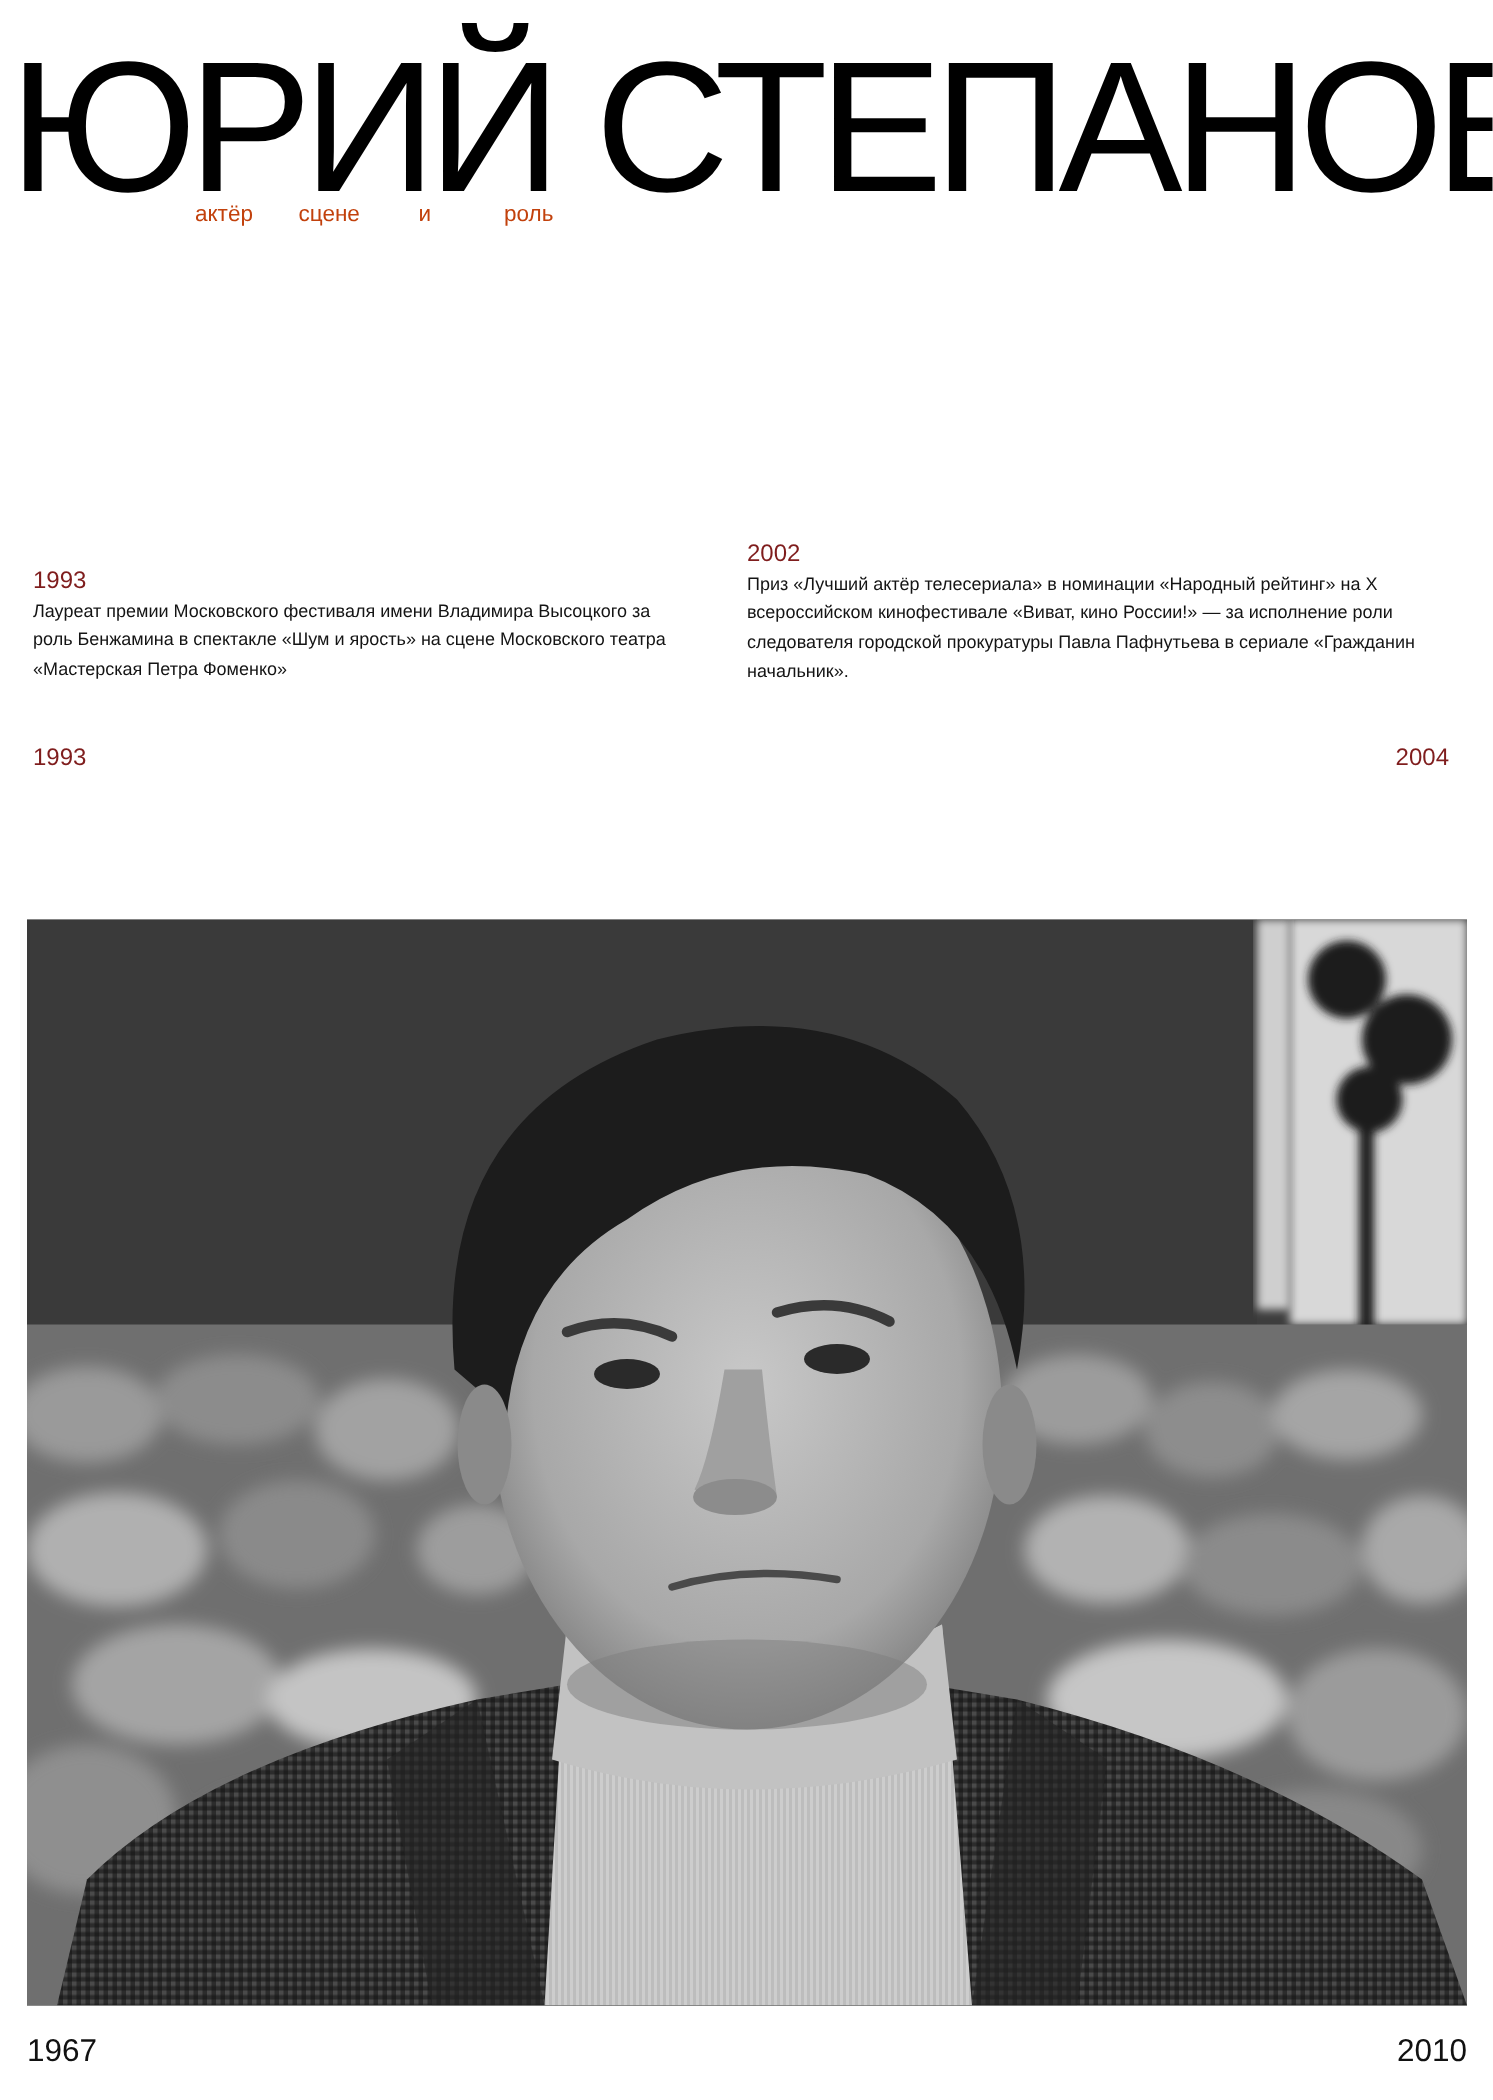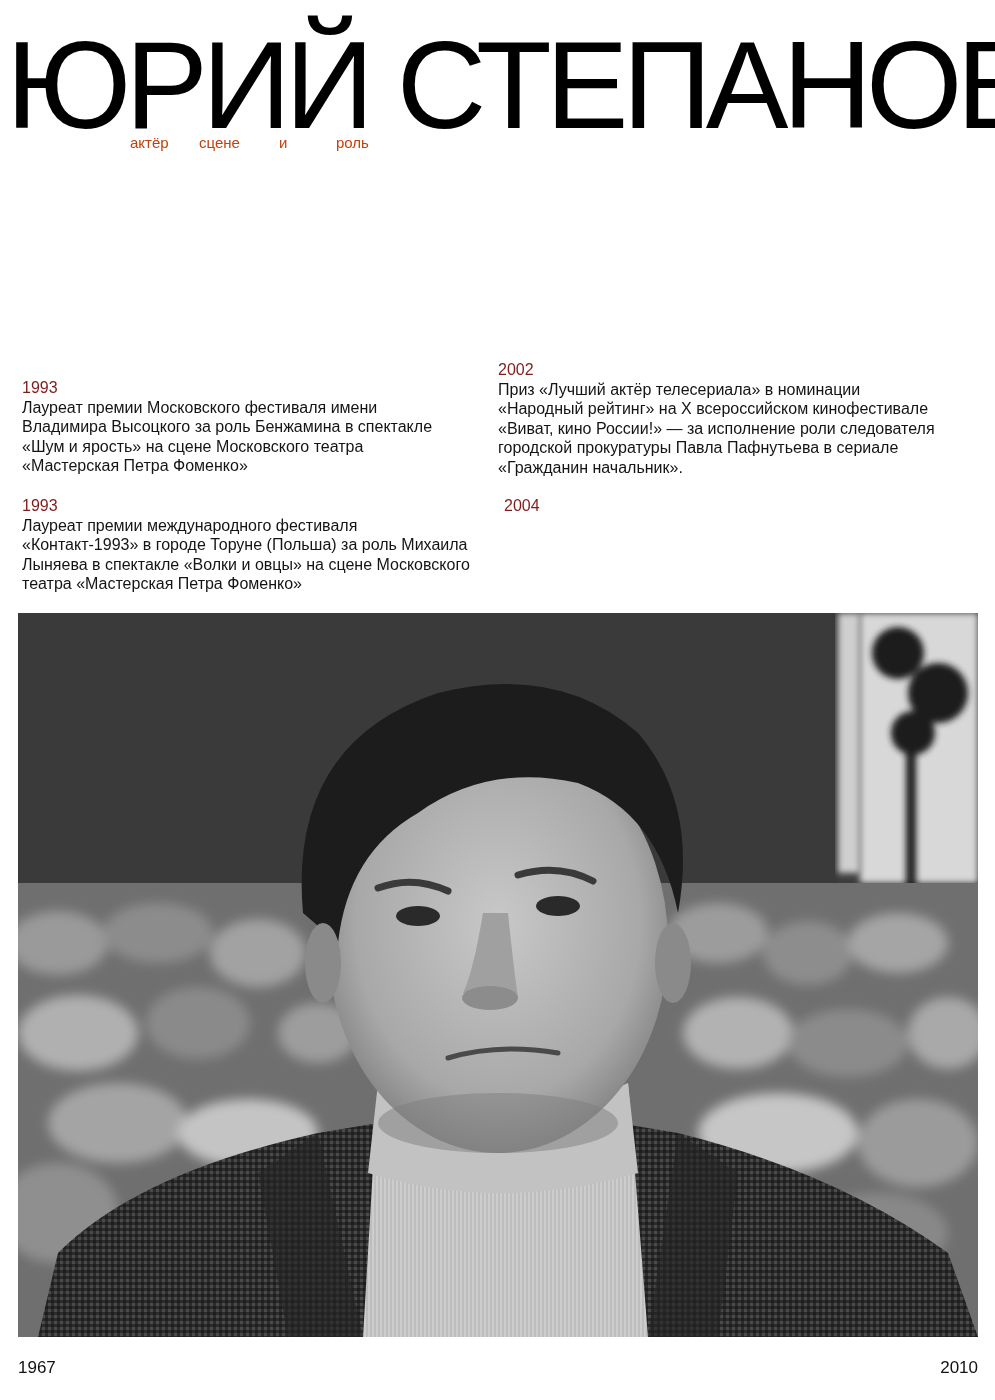--- a/index.html
+++ b/index.html
@@ -12,28 +12,28 @@
       font-size: 124px; line-height: 150px; font-weight: 400;
       letter-spacing: -6px; white-space: nowrap; color: #000;
       transform: scaleX(1.0); transform-origin: left top;
     }
     .subtitle { position: absolute; top: 134px; left: 0; height: 20px; width: 600px; }
     .subtitle span {
       position: absolute; top: 0; font-size: 15px; line-height: 18px; color: #c2410c; white-space: nowrap;
     }
     .award { position: absolute; width: 460px; }
     .award .year { font-size: 16px; line-height: 19.5px; color: #7f1d1d; display: block; }
-    .award .text { font-size: 16px; line-height: 19.5px; color: #141414; display: block; }
+    .award .text { font-size: 12px; line-height: 19.5px; color: #141414; display: block; }
     .photo {
       position: absolute; left: 18px; top: 613px; width: 960px; height: 724px; overflow: hidden;
       background: #3a3a3a;
     }
     .photo svg { display: block; }
     .footer-year {
-      position: absolute; top: 1358px; font-size: 17px; line-height: 20px; color: #111; text-align: right;
+      position: absolute; top: 1358px; font-size: 21px; line-height: 20px; color: #111; text-align: right;
     }
   </style>
 </head>
 <body>
 
 <div class="title">ЮРИЙ СТЕПАНОВ</div>
 
 <div class="subtitle">
   <span style="left:130px">актёр</span>
   <span style="left:199px">сцене</span>
@@ -41,29 +41,28 @@
   <span style="left:336px">роль</span>
 </div>
 
 <div class="award" style="left:22px; top:378px; width:440px;">
   <span class="year">1993</span>
   <span class="text">Лауреат премии Московского фестиваля имени Владимира Высоцкого за роль Бенжамина в спектакле «Шум и ярость» на сцене Московского театра «Мастерская Петра Фоменко»</span>
 </div>
 
 <div class="award" style="left:22px; top:496px; width:455px;">
   <span class="year">1993</span>
-  <span class="text">Лауреат премии международного фестиваля «Контакт-1993» в городе Торуне (Польша) за роль Михаила Лыняева в спектакле «Волки и овцы» на сцене Московского театра «Мастерская Петра Фоменко»</span>
 </div>
 
 <div class="award" style="left:498px; top:360px; width:450px;">
   <span class="year">2002</span>
   <span class="text">Приз «Лучший актёр телесериала» в номинации «Народный рейтинг» на X всероссийском кинофестивале «Виват, кино России!» — за исполнение роли следователя городской прокуратуры Павла Пафнутьева в сериале «Гражданин начальник».</span>
 </div>
 
-<div class="award" style="left:504px; top:496px; width:450px;">
+<div class="award" style="left:516px; top:496px; width:450px;text-align:right;">
   <span class="year">2004</span>
 </div>
 
 <div class="photo">
   <svg width="960" height="724" viewBox="0 0 960 724" xmlns="http://www.w3.org/2000/svg">
     <defs>
       <pattern id="tweed" width="6" height="6" patternUnits="userSpaceOnUse">
         <rect width="6" height="6" fill="#2c2c2c"></rect>
         <rect x="0" y="0" width="3" height="3" fill="#4a4a4a"></rect>
         <rect x="3" y="3" width="3" height="3" fill="#1e1e1e"></rect>

